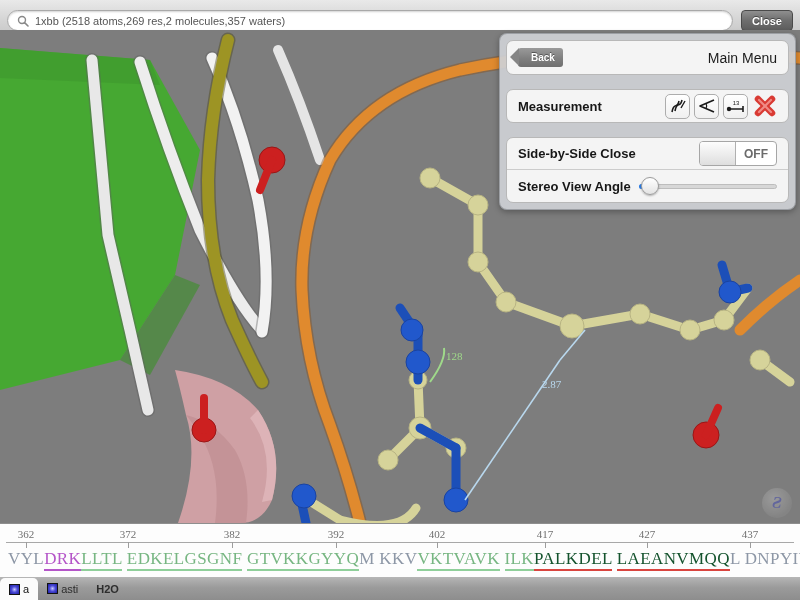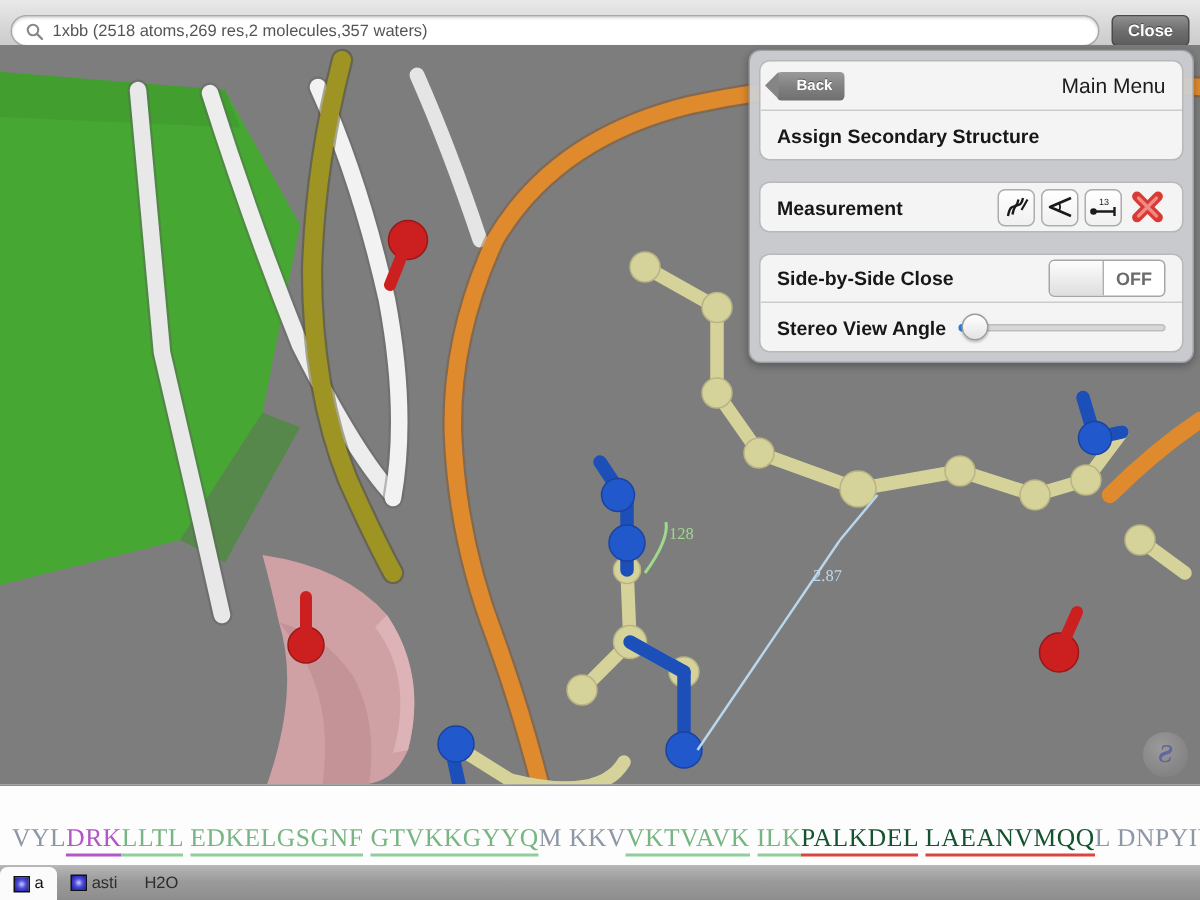--- a/index.html
+++ b/index.html
@@ -180,21 +180,21 @@
   }
   .tab.active {
     background: #fbfbfb; border-radius: 5px 5px 0 0;
     color: #111; margin-top: 1px;
   }
   .sw {
     width: 11px; height: 11px; border: 1px solid #111;
     background: radial-gradient(circle at 50% 50%, #c9c9ff 0%, #4b4bd8 45%, #1b1b9e 100%);
     flex: 0 0 auto;
   }
-  .tab-plain { display: flex; align-items: center; padding: 0 9px; font-size: 11px; color: #2d2d2d; }
+  .tab-plain { display: flex; align-items: center; padding: 0 9px; font-size: 11px; color: #2d2d2d; font-weight: bold; }
 </style>
 </head>
 <body>
 
 <div id="app">
 
   <div class="topbar">
     <div class="searchfield" title="Search">
       <svg class="search-icon" viewBox="0 0 12 12">
         <circle cx="5" cy="5" r="3.5" fill="none" stroke="#888" stroke-width="1.4"></circle>
@@ -308,23 +308,20 @@
 
     <div class="logo-badge">Ƨ</div>
   </div>
 
   <div class="panel">
 
     <div class="group">
       <div class="row row-head">
         <div class="back-btn">Back</div>
         <div class="panel-title">Main Menu</div>
-      </div>
-      <div class="row">
-        <span class="item-label">Assign Secondary Structure</span>
       </div>
     </div>
 
     <div class="group">
       <div class="row">
         <span class="row-label">Measurement</span>
         <div class="meas-icons">
 
           <div class="mbtn">
             <svg width="18" height="16" viewBox="0 0 18 16">
@@ -381,20 +378,39 @@
           <div class="track"></div>
           <div class="fill" id="slider-fill" style="width: 8%;"></div>
           <div class="knob" id="slider-knob" style="left: calc(8% - 9px);"></div>
         </div>
       </div>
     </div>
 
   </div>
 
   <div class="seqarea">
+    <div class="ruler" id="ruler">
+      <div class="ruler-line"></div>
+    <div class="tick-label" style="left: 26px;">362</div>
+        <div class="tick-mark" style="left: 26px;"></div>
+        <div class="tick-label" style="left: 128px;">372</div>
+        <div class="tick-mark" style="left: 128px;"></div>
+        <div class="tick-label" style="left: 232px;">382</div>
+        <div class="tick-mark" style="left: 232px;"></div>
+        <div class="tick-label" style="left: 336px;">392</div>
+        <div class="tick-mark" style="left: 336px;"></div>
+        <div class="tick-label" style="left: 437px;">402</div>
+        <div class="tick-mark" style="left: 437px;"></div>
+        <div class="tick-label" style="left: 545px;">417</div>
+        <div class="tick-mark" style="left: 545px;"></div>
+        <div class="tick-label" style="left: 647px;">427</div>
+        <div class="tick-mark" style="left: 647px;"></div>
+        <div class="tick-label" style="left: 750px;">437</div>
+        <div class="tick-mark" style="left: 750px;"></div>
+      </div>
     <div class="seqline" id="seqline"><span class="seg c-grey u-none">VYL</span><span class="seg c-purple u-purple">DRK</span><span class="seg c-green u-green">LLTL</span><span class="seg c-grey u-none"> </span><span class="seg c-green u-green">EDKELGSGNF</span><span class="seg c-grey u-none"> </span><span class="seg c-green u-green">GTVKKGYYQ</span><span class="seg c-grey u-none">M</span><span class="seg c-grey u-none"> KKV</span><span class="seg c-green u-green">VKTVAVK</span><span class="seg c-grey u-none"> </span><span class="seg c-green u-green">ILK</span><span class="seg c-red u-red">PALKDEL</span><span class="seg c-grey u-none"> </span><span class="seg c-red u-red">LAEANVMQQ</span><span class="seg c-grey u-none">L</span><span class="seg c-grey u-none"> DNPYIVR</span></div>
   </div>
 
   <div class="tabbar">
     <div class="tab active">
       <span class="sw"></span>
       <span>a</span>
     </div>
     <div class="tab">
       <span class="sw"></span>

